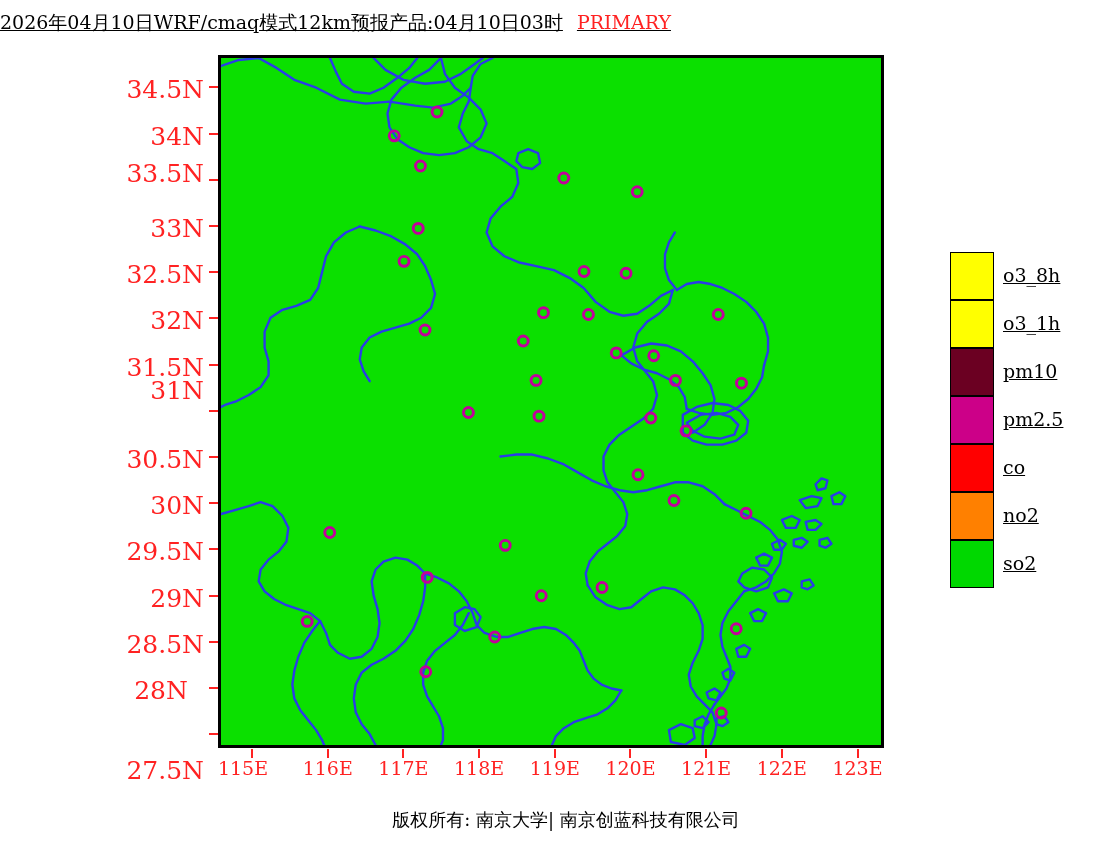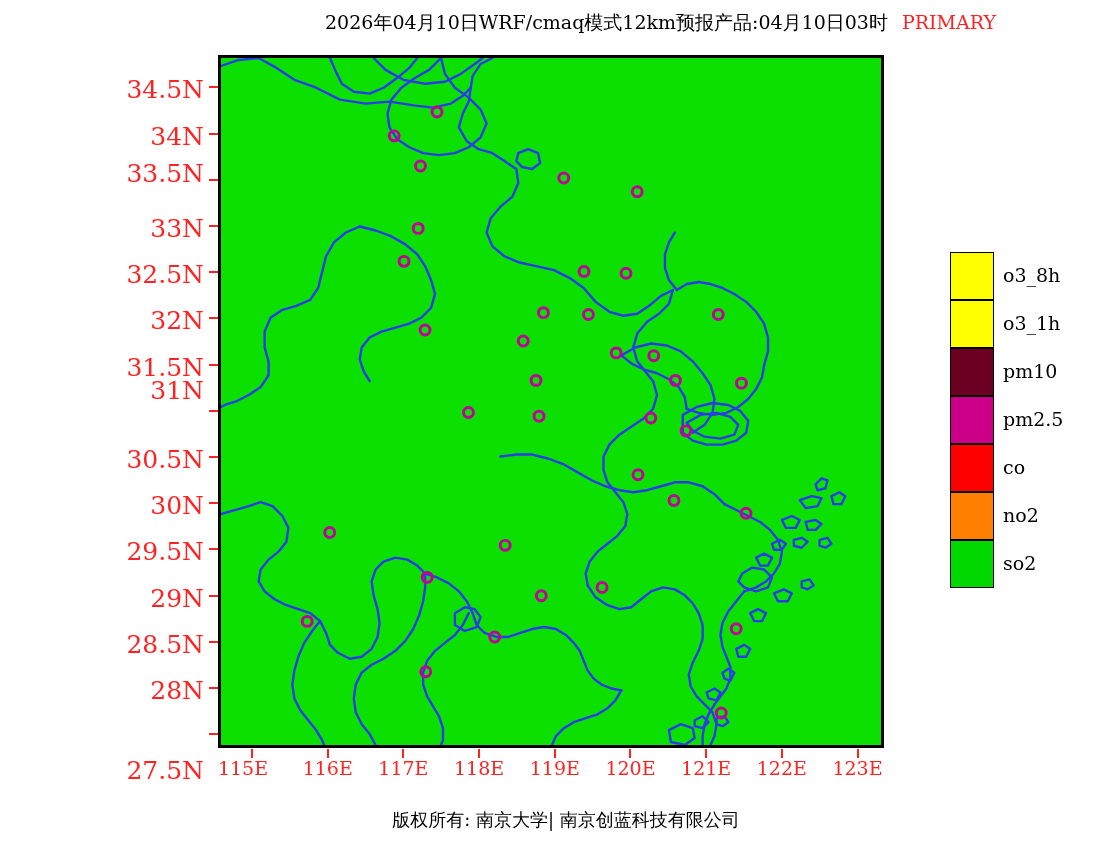--- a/index.html
+++ b/index.html
@@ -1,21 +1,21 @@
 <!DOCTYPE html>
 <html><head>
 <meta charset="utf-8">
 <style>
   html,body{margin:0;padding:0;background:#ffffff;}
   body{width:1100px;height:850px;position:relative;overflow:hidden;
        font-family:"DejaVu Serif", serif;}
 
   
   #title-bar{position:absolute;left:0;top:10px;width:996px;
-             text-align:right;white-space:nowrap;}
+             text-align:left;white-space:nowrap;text-decoration:underline;}
   #title-bar span{font-family:"DejaVu Serif",serif;font-size:19px;
                   letter-spacing:0px;}
   #title-main{color:#000000;}
   #title-primary{color:#ff2222;font-family:"DejaVu Serif",serif;
                  font-size:19px;margin-left:14px;letter-spacing:1px;}
 
   
   #plot-frame{position:absolute;left:218px;top:55px;width:666px;height:693px;
               box-sizing:border-box;border:3px solid #000000;
               background:#0be000;overflow:hidden;}
@@ -32,21 +32,21 @@
           font-size:19px;text-align:center;width:80px;top:757px;
           white-space:nowrap;}
 
   
   #legend{position:absolute;left:950px;top:252px;}
   .legend-row{position:relative;height:48px;}
   .legend-swatch{position:absolute;left:0;top:0;width:44px;height:48px;
                  box-sizing:border-box;border:1px solid #000000;}
   .legend-label{position:absolute;left:53px;top:12px;color:#000000;
                 font-family:"DejaVu Serif",serif;font-size:19px;
-                white-space:nowrap;}
+                white-space:nowrap;text-decoration:underline;}
 
   
   #footer{position:absolute;left:0;top:808px;width:1100px;text-align:center;
           color:#000000;font-family:"DejaVu Serif",serif;font-size:18px;
           white-space:nowrap;margin-left:16px;}
 </style>
 </head>
 <body>
 
 <div id="title-bar">
@@ -227,21 +227,21 @@
     <div class="ylabel" style="top: 444.94px;">30.5N</div>
     <div class="tick ytick" style="top: 502.14px;"></div>
     <div class="ylabel" style="top: 491.14px;">30N</div>
     <div class="tick ytick" style="top: 548.34px;"></div>
     <div class="ylabel" style="top: 537.34px;">29.5N</div>
     <div class="tick ytick" style="top: 594.54px;"></div>
     <div class="ylabel" style="top: 583.54px;">29N</div>
     <div class="tick ytick" style="top: 640.74px;"></div>
     <div class="ylabel" style="top: 629.74px;">28.5N</div>
     <div class="tick ytick" style="top: 686.94px;"></div>
-    <div class="ylabel" style="top: 675.94px;">28N</div>
+    <div class="ylabel" style="top: 675.94px; text-align: center;">28N</div>
     <div class="tick ytick" style="top: 733.14px;"></div>
     <div class="ylabel" style="top: 756px;">27.5N</div>
     <div class="tick xtick" style="left: 251.057px;"></div>
     <div class="xlabel" style="left: 203px;">115E</div>
     <div class="tick xtick" style="left: 326.739px;"></div>
     <div class="xlabel" style="left: 287.739px;">116E</div>
     <div class="tick xtick" style="left: 402.42px;"></div>
     <div class="xlabel" style="left: 363.42px; text-align: center;">117E</div>
     <div class="tick xtick" style="left: 478.102px;"></div>
     <div class="xlabel" style="left: 439.102px;">118E</div>

